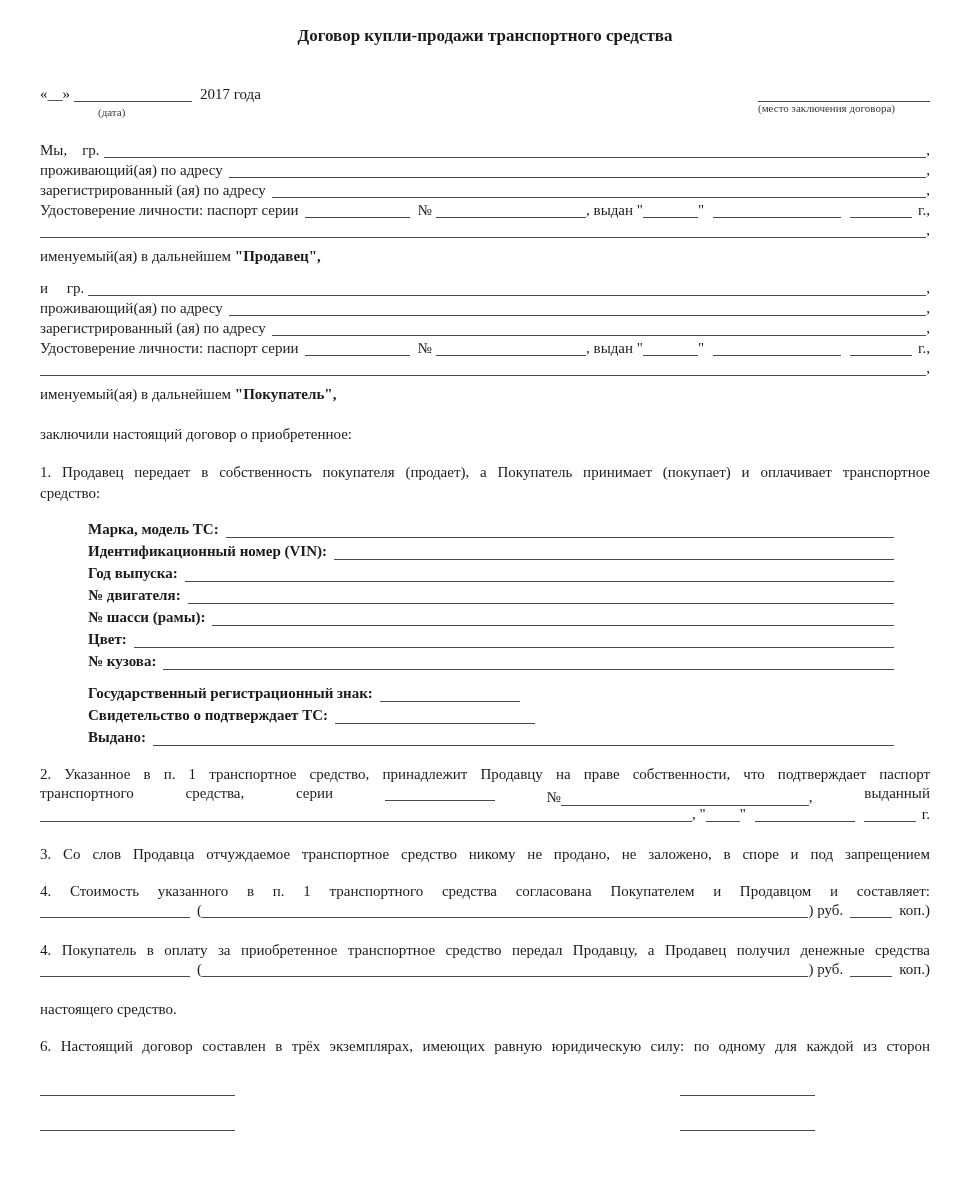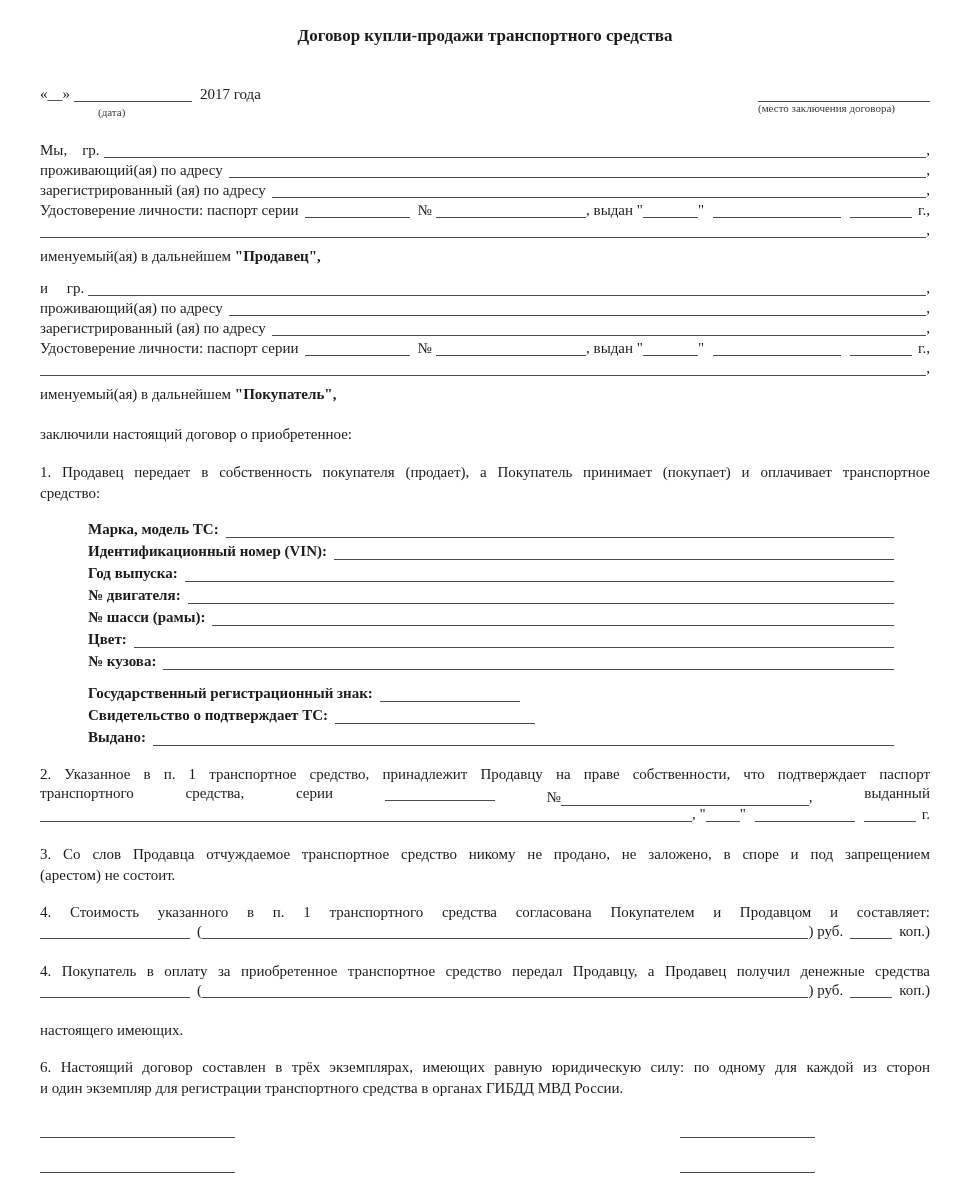--- a/index.html
+++ b/index.html
@@ -201,21 +201,20 @@
       <span class="fill" style="width:34px;"></span>
       <span class="nw">"</span>
       <span class="fill" style="width:100px; margin-left:9px;"></span>
       <span class="fill" style="width:52px; margin-left:9px;"></span>
       <span class="nw" style="margin-left:6px;">г.</span>
     </div>
   </div>
 
   <div class="sec" style="margin-top:17px;">
     <div class="stretch">3. Со слов Продавца отчуждаемое транспортное средство никому не продано, не заложено, в споре и под запрещением</div>
-    <div class="para">(арестом) не состоит.</div>
   </div>
 
   <div class="sec" style="margin-top:16px;">
     <div class="stretch">4. Стоимость указанного в п. 1 транспортного средства согласована Покупателем и Продавцом и составляет:</div>
     <div class="prow" style="height:22px;">
       <span class="fill" style="width:150px;"></span>
       <span class="nw" style="margin-left:7px;">(</span>
       <span class="fill grow"></span>
       <span class="nw">) руб.</span>
       <span class="fill" style="width:42px; margin-left:7px;"></span>
@@ -229,26 +228,25 @@
       <span class="fill" style="width:150px;"></span>
       <span class="nw" style="margin-left:7px;">(</span>
       <span class="fill grow"></span>
       <span class="nw">) руб.</span>
       <span class="fill" style="width:42px; margin-left:7px;"></span>
       <span class="nw" style="margin-left:7px;">коп.)</span>
     </div>
   </div>
 
   <div class="sec" style="margin-top:16px;">
-    <div class="para">настоящего имеющих.</div>
+    <div class="para">настоящего средство.</div>
   </div>
 
   <div class="sec" style="margin-top:16px;">
     <div class="stretch">6. Настоящий договор составлен в трёх экземплярах, имеющих равную юридическую силу: по одному для каждой из сторон</div>
-    <div class="para">и один экземпляр для регистрации транспортного средства в органах ГИБДД МВД России.</div>
   </div>
 
   <div class="sig-row">
     <div class="sig-col-left">
       <div class="sig-line" style="width:195px;"></div>
       <div class="sig-line sig-line2" style="width:195px;"></div>
 
     </div>
     <div class="sig-col-right">
       <div class="sig-line" style="width:135px;"></div>

